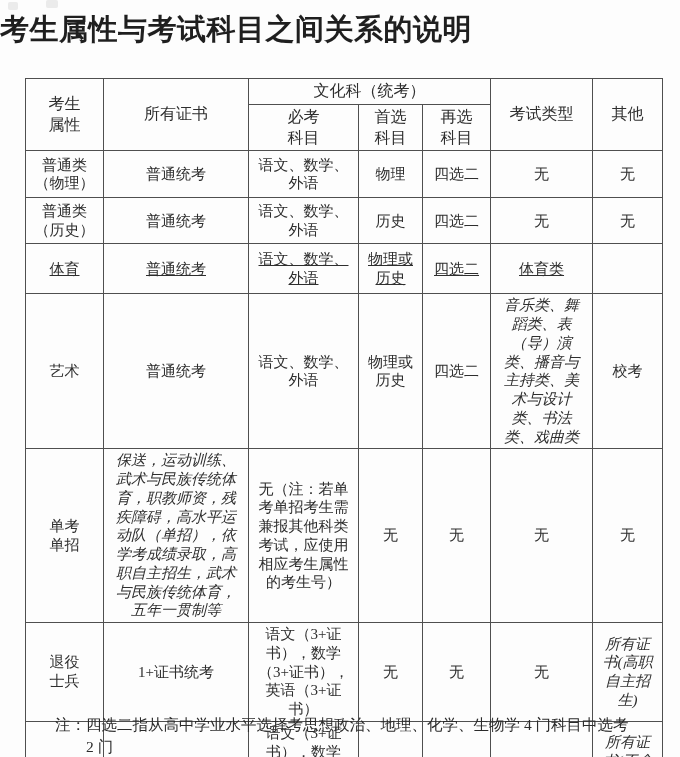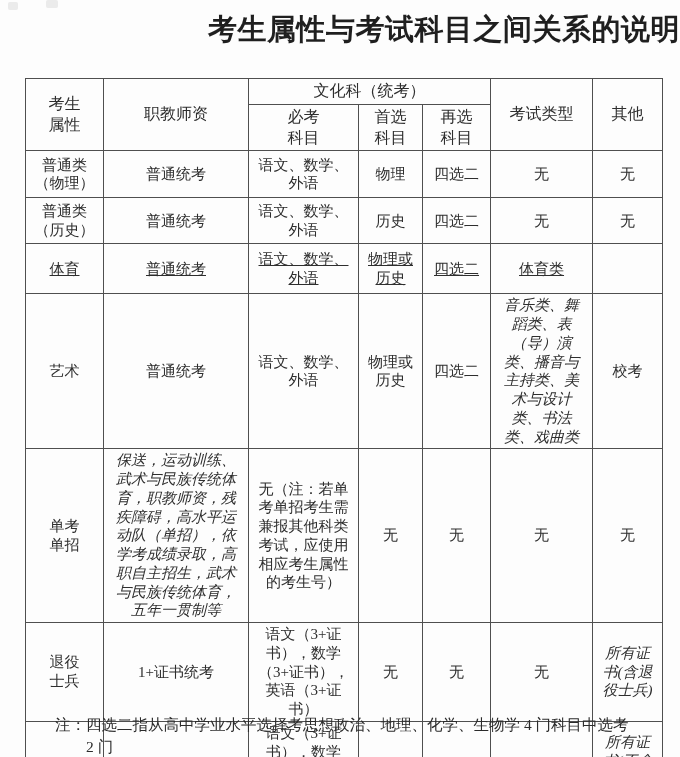--- a/index.html
+++ b/index.html
@@ -14,21 +14,21 @@
     position: relative;
     width: 680px; height: 757px;
     background: #fdfdfd;
     overflow: hidden;
   }
   .doc-title {
     position: absolute;
     top: 10px; left: 0;
     width: 100%;
     margin: 0;
-    text-align: right;
+    text-align: left;
     font-family: "DejaVu Sans", "Liberation Sans", sans-serif;
     font-weight: 700;
     font-size: 29px;
     color: #1f1f1f;
     letter-spacing: 0.5px;
   }
   table.rel-table {
     position: absolute;
     top: 78px; left: 25px;
     width: 637px;
@@ -103,21 +103,21 @@
       <col style="width:64px">
       <col style="width:68px">
       <col style="width:102px">
       <col style="width:70px">
     </colgroup>
 
     <tbody>
         <tr class="hr1">
       <th rowspan="2">考生
 属性</th>
-      <th rowspan="2">职教师资</th>
+      <th rowspan="2">所有证书</th>
       <th colspan="3">文化科（统考）</th>
       <th rowspan="2">考试类型</th>
       <th rowspan="2">其他</th>
     </tr>
     <tr class="hr2">
       <th>必考
 科目</th>
       <th>首选
 科目</th>
       <th>再选
@@ -180,21 +180,21 @@
     </tr>
 
     <tr class="r5">
       <td>退役
 士兵</td>
       <td>1+证书统考</td>
       <td class="just req">语文（3+证书），数学（3+证书），英语（3+证书）</td>
       <td>无</td>
       <td>无</td>
       <td>无</td>
-      <td class="just tight">所有证书(含退役士兵)</td>
+      <td class="just tight">所有证书(高职自主招生)</td>
     </tr>
 
     <tr class="r6">
       <td>3+证书</td>
       <td>3+证书统考</td>
       <td class="just req">语文（3+证书），数学（3+证书），英语（3+证书）</td>
       <td>无</td>
       <td>无</td>
       <td>无</td>
       <td class="just tight">所有证书(不含退役士兵)</td>

